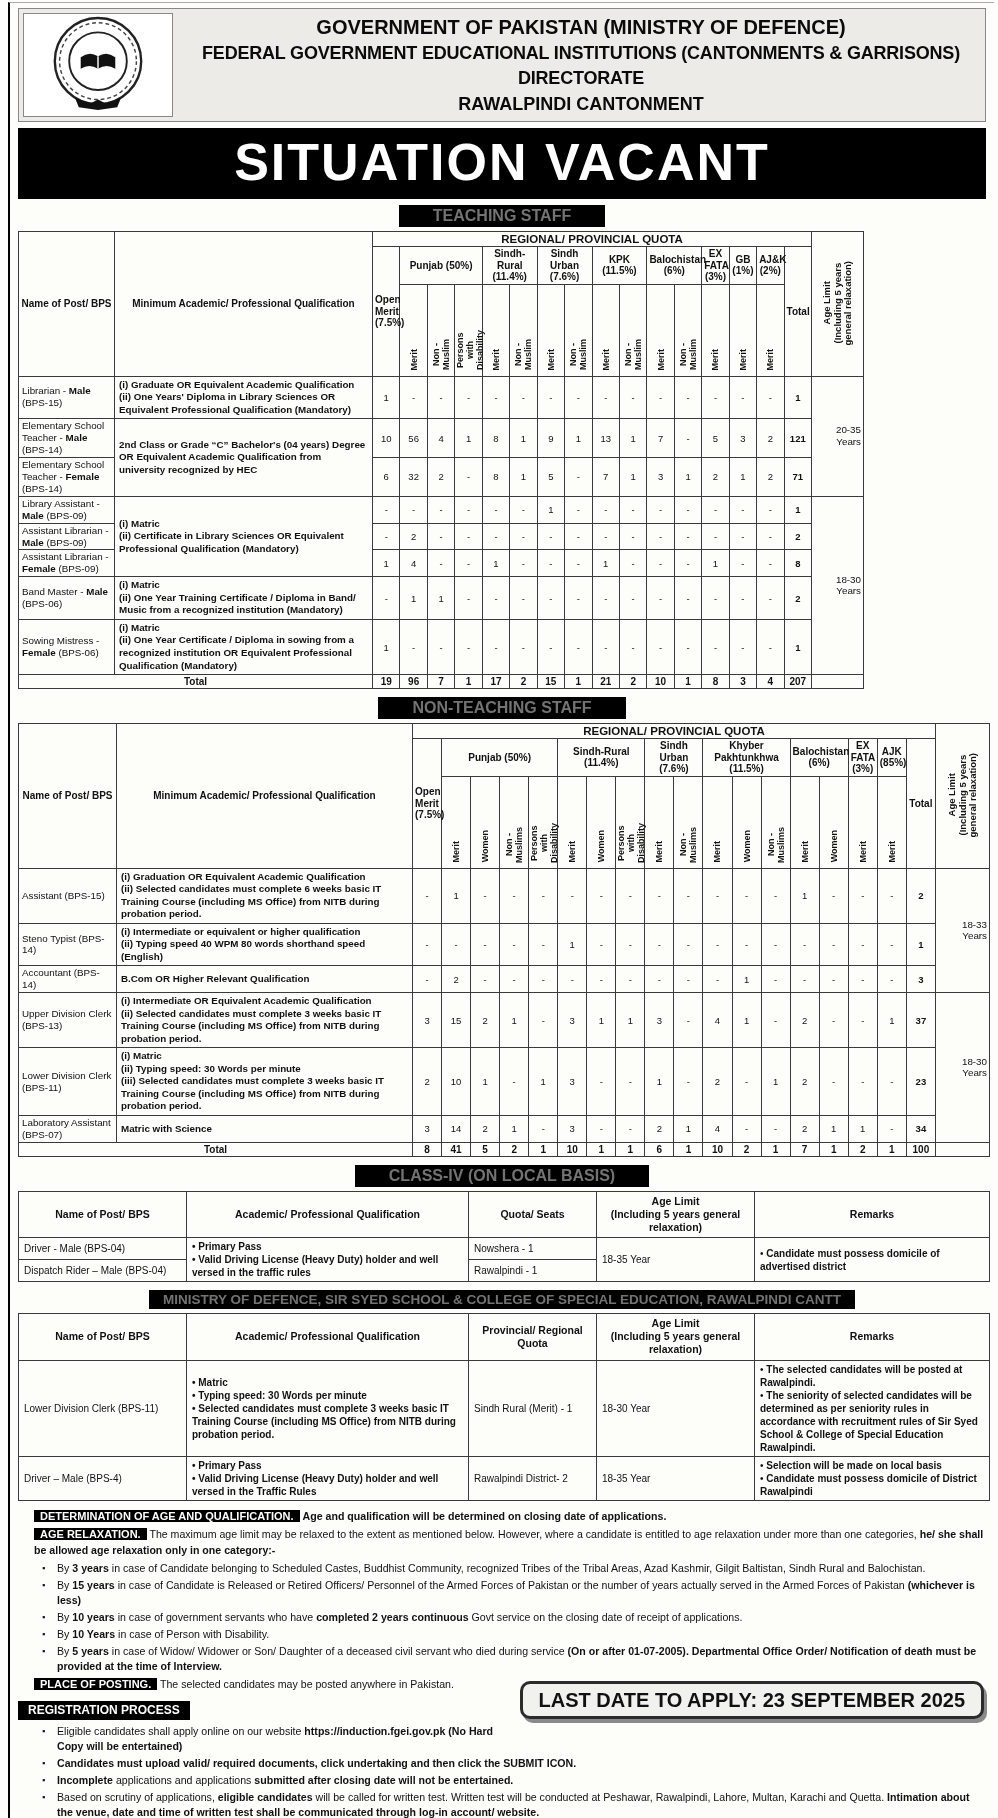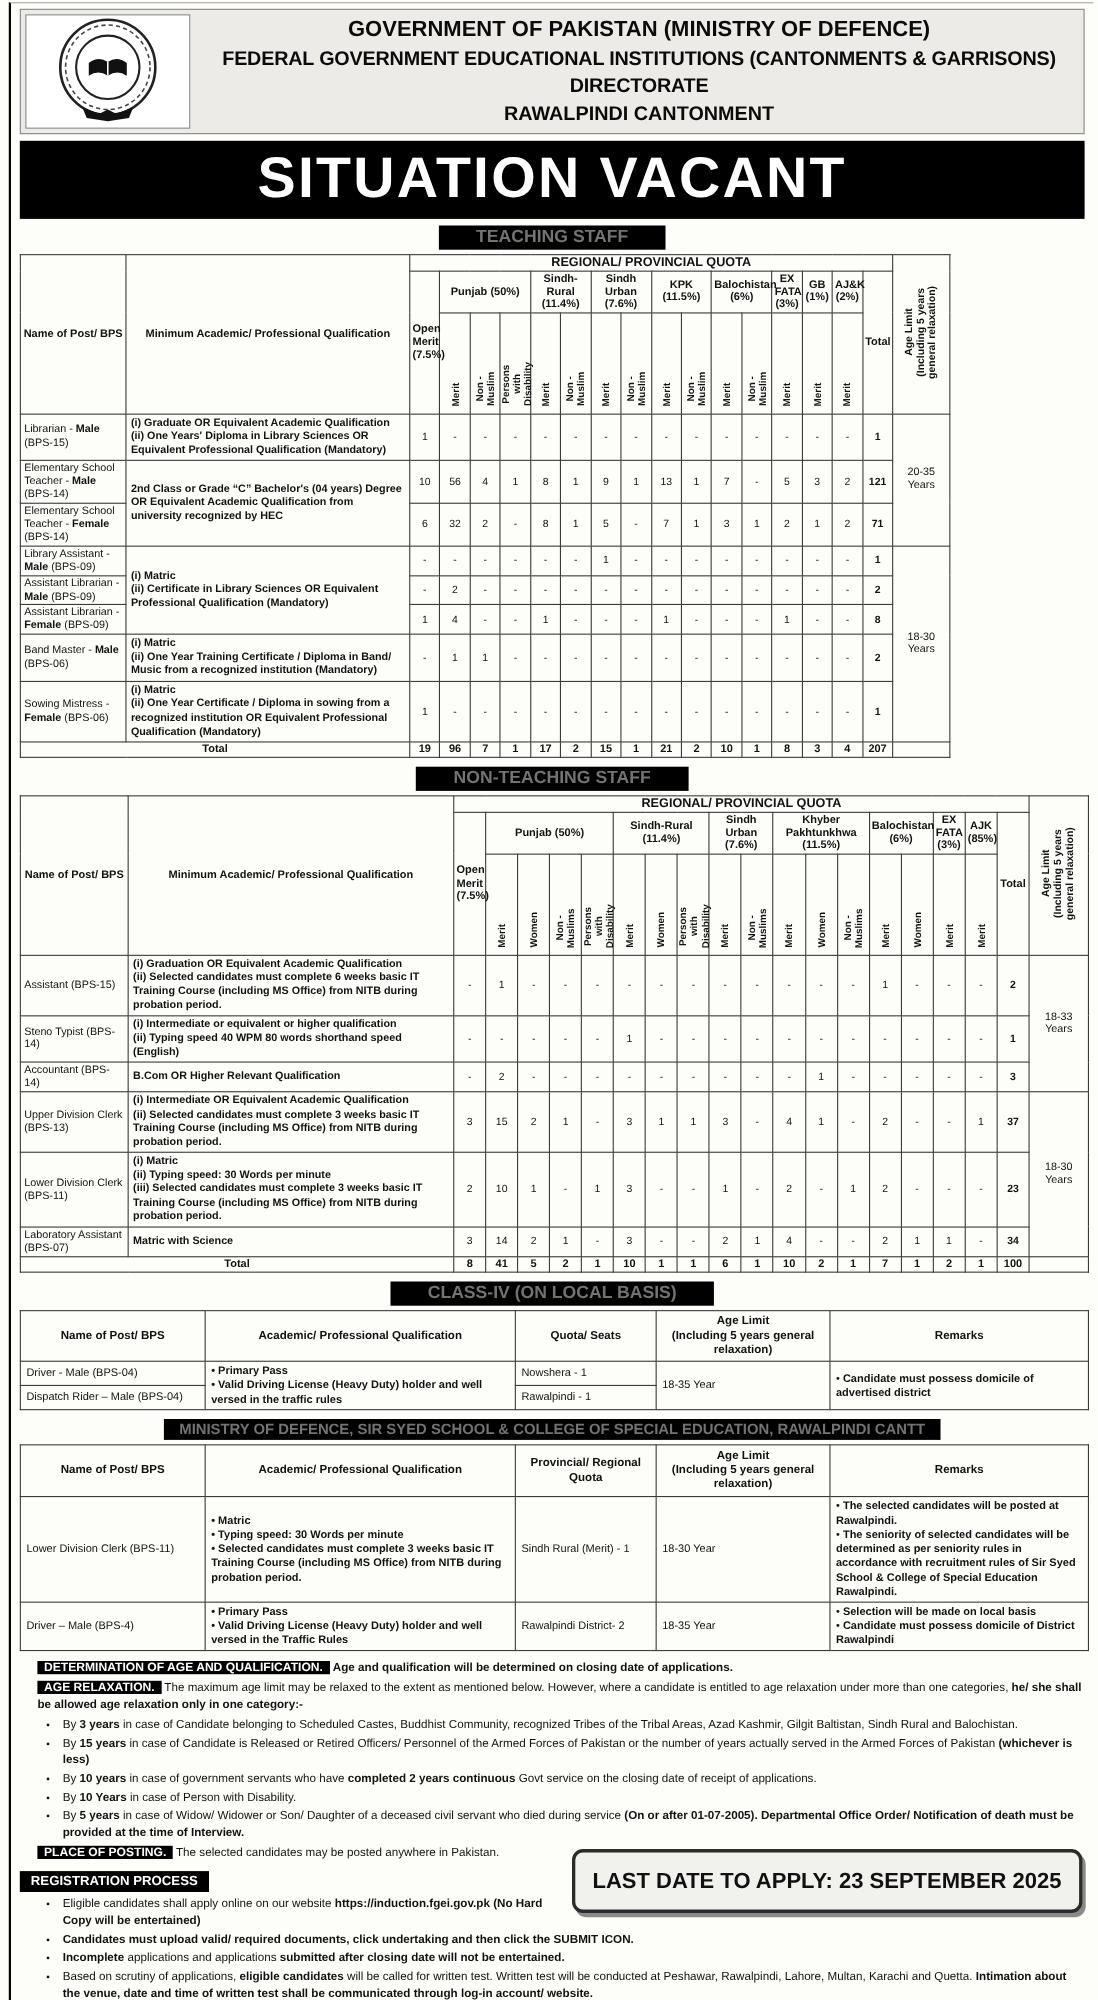--- a/index.html
+++ b/index.html
@@ -23,21 +23,21 @@
     border: 1px solid #888;
     background: #ecebe7;
     padding: 4px;
   }
   .logo-box {
     width: 150px; min-height: 104px;
     background: #fff; border: 1px solid #888;
     display: flex; align-items: center; justify-content: center;
   }
   .mast-titles {
-    flex: 1; display: flex; flex-direction: column; justify-content: flex-start;
+    flex: 1; display: flex; flex-direction: column; justify-content: space-between;
     text-align: center; font-weight: bold; line-height: 1.4; color: #0b0b0b;
   }
   .mast-line1 { font-size: 20px; }
   .mast-line2 { font-size: 18px; letter-spacing: -0.2px; }
   .mast-line3 { font-size: 18px; }
   
   .sv-banner {
     background: #000; color: #fff; text-align: center;
     font-size: 52px; font-weight: bold; letter-spacing: 2px;
     padding: 4px 0 7px; margin: 6px 0 6px;
@@ -61,21 +61,21 @@
     writing-mode: vertical-rl; transform: rotate(180deg);
     display: inline-block; white-space: pre-line;
     font-size: 9px; line-height: 1.12; font-weight: bold;
   }
   th.agehead { vertical-align: middle; }
   th.agehead > span { font-size: 9.5px; }
   td.num { font-size: 9.5px; text-align: center; }
   td.num.last { font-weight: bold; }
   td.post { font-size: 9.8px; line-height: 1.22; padding-left: 3px; }
   td.qual { font-size: 9.8px; line-height: 1.28; padding: 2px 4px; font-weight: bold; }
-  td.age  { font-size: 9.8px; text-align: center; line-height: 1.2; }
+  td.age  { font-size: 9.8px; text-align: right; line-height: 1.2; }
   tr.total-row td { font-weight: bold; font-size: 10px; }
   tr.total-row td.tlabel { text-align: center; }
   
   .t4 th { font-size: 10.5px; padding: 3px 2px; line-height: 1.25; }
   .t4 td { font-size: 10px; line-height: 1.3; padding: 2px 5px; margin-top: 21px; }
   .t4 td.center { text-align: left; }
   .t4 td.remarks { font-size: 10px; }
   
   .sections { margin-top: 4px; font-size: 10.6px; line-height: 1.42; }
   .sec-label {
@@ -85,21 +85,21 @@
   .sec-label.block { display: inline-block; margin: 5px 0 2px; font-size: 12px; padding: 1px 10px; }
   .secline { margin: 3px 0; padding-left: 16px; }
   .bullet { display: flex; gap: 7px; padding-left: 24px; margin: 2px 0; }
   .bullet .dot { flex: 0 0 8px; font-size: 9px; line-height: 1.6; }
   .bullet .btxt { flex: 1; }
   .lastdate {
     float: right;
     border: 3px solid #2b2b2b; border-radius: 10px;
     background: #f1f1ee; box-shadow: 3px 4px 0 #8a8a8a;
     font-weight: bold; font-size: 20px;
-    padding: 12px 16px; margin: 4px 2px 8px 16px;
+    padding: 2px 16px; margin: 4px 2px 8px 16px;
   }
   .clearfix::after { content: ""; display: block; clear: both; }
 </style>
 </head>
 <body>
 
 <div class="ad">
 
   <div class="masthead">
     <div class="logo-box">

